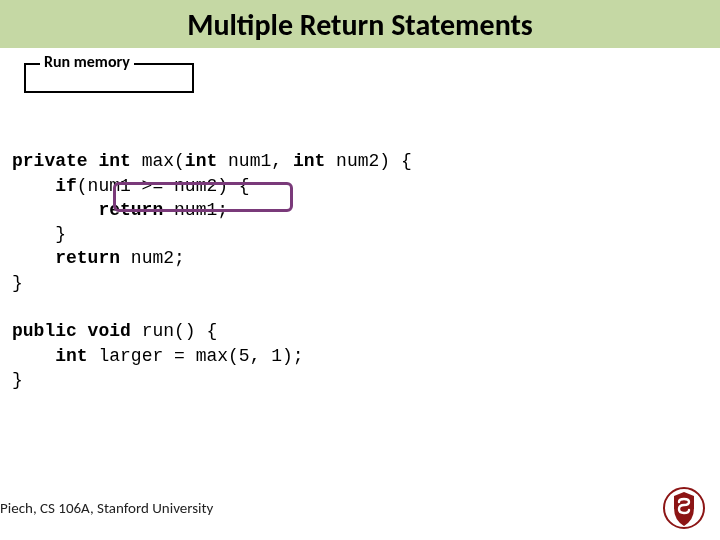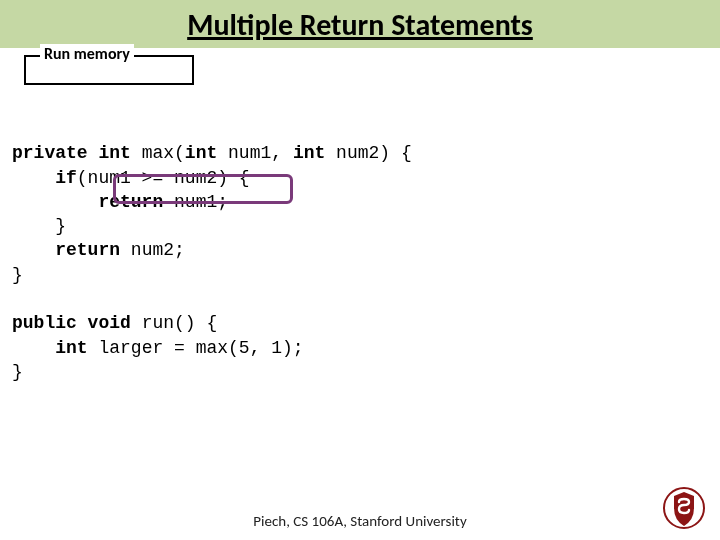--- a/index.html
+++ b/index.html
@@ -16,26 +16,26 @@
     height: 48px;
     background: #c5d8a4;
     display: flex;
     align-items: center;
     justify-content: center;
   }
   .title-bar h1 {
     font-size: 30px;
     font-weight: bold;
     color: #000;
-    text-decoration: underline;
   }
   .mem-row {
     display: flex;
     gap: 18px;
     padding: 7px 0 0 24px;
+    margin-top: 8px;
   }
   .mem-box {
     border: 2px solid #000;
     padding: 14px 14px 12px 14px;
     position: relative;
     display: flex;
     align-items: center;
     gap: 10px;
   }
   .mem-label {
@@ -76,24 +76,24 @@
     position: relative;
   }
   .kw { font-weight: bold; }
   .hl-box {
     position: absolute;
     border: 3px solid #7a3a7a;
     border-radius: 6px;
   }
   .footer {
     position: absolute;
-    bottom: 10px;
+    bottom: 23px;
     left: 0;
     width: 100%;
-    text-align: center;
+    text-align: left;
     font-size: 15px;
     color: #222;
     font-family: Calibri, Arial, sans-serif;
   }
   .logo {
     position: absolute;
     right: 14px;
     bottom: 10px;
     width: 44px;
     height: 44px;

